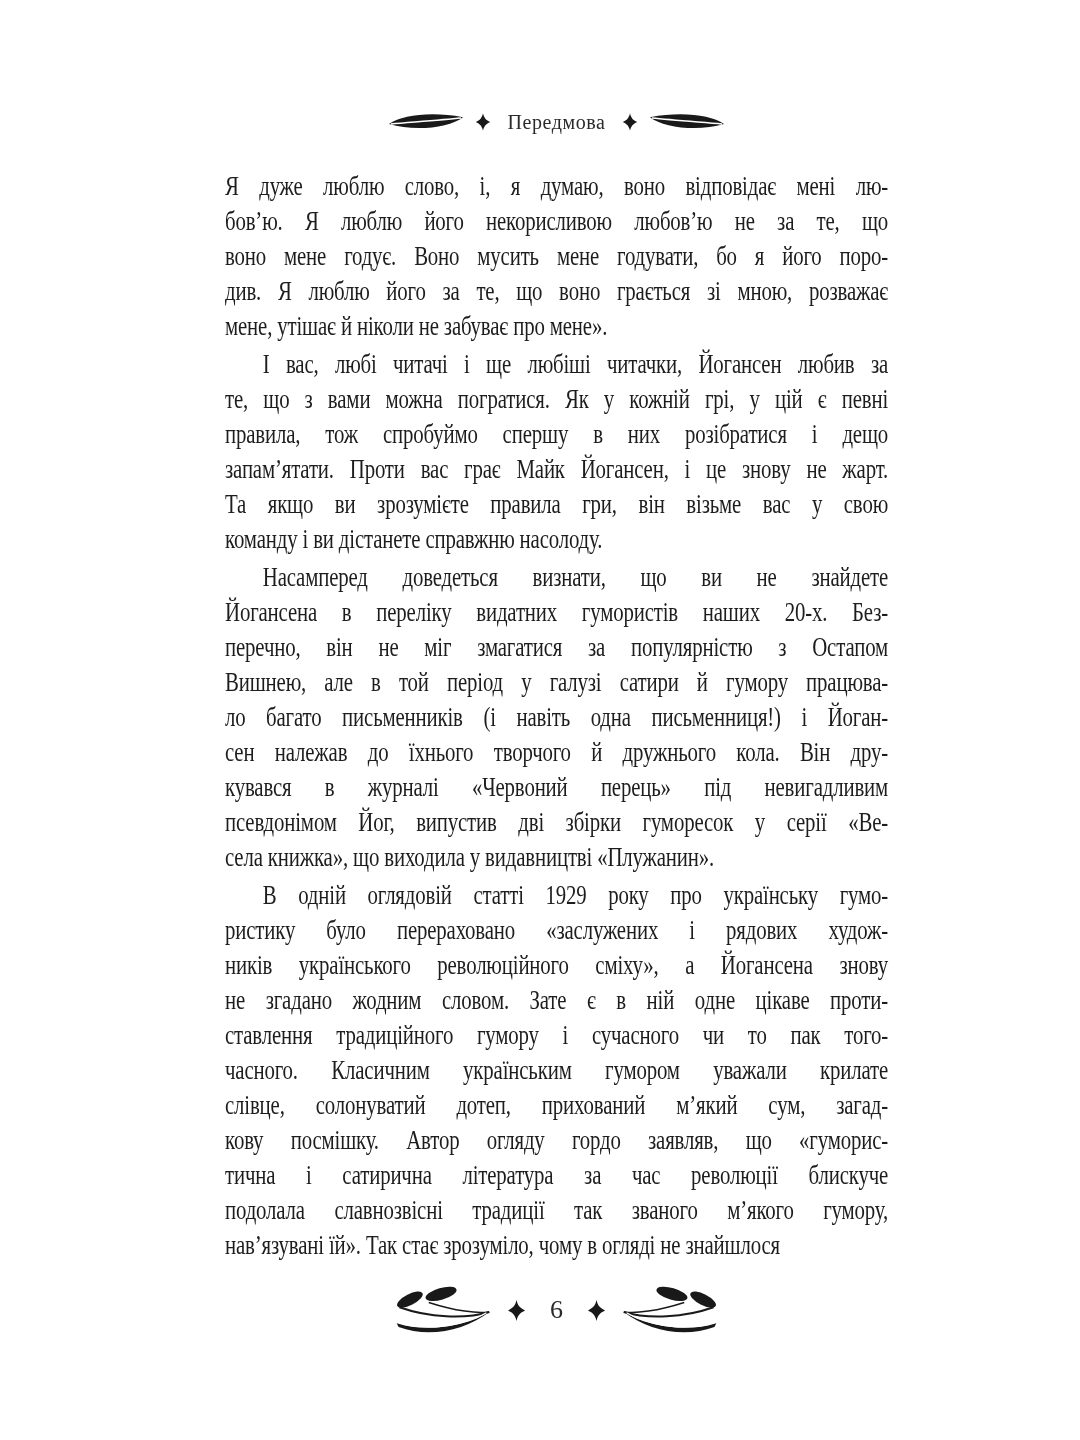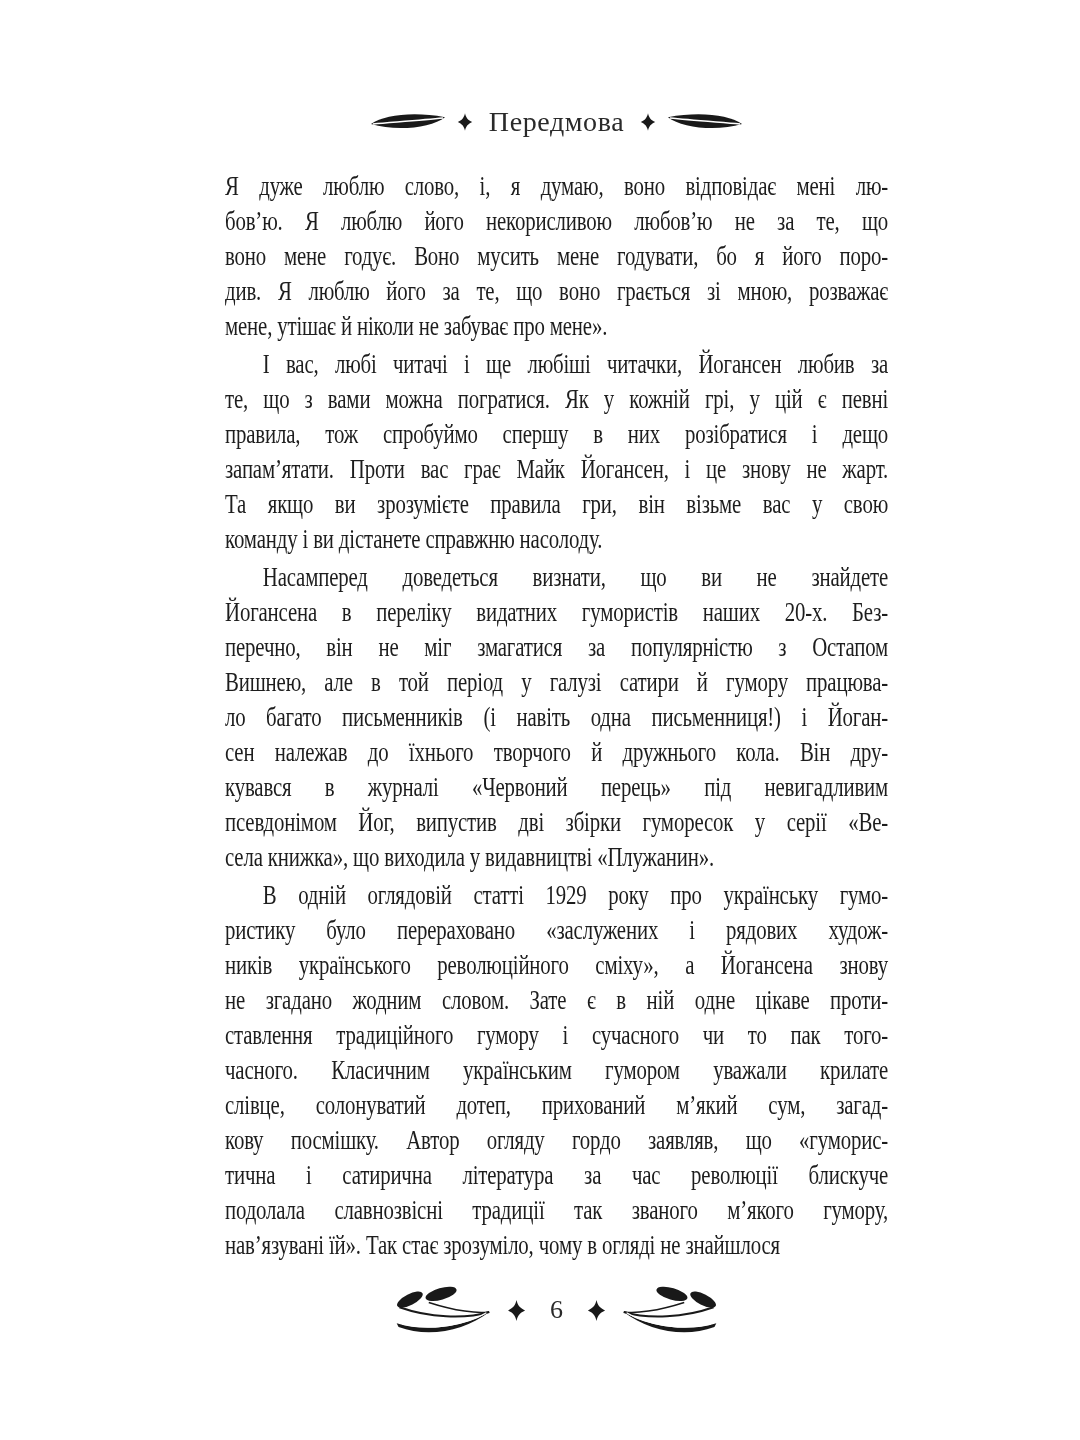--- a/index.html
+++ b/index.html
@@ -22,21 +22,21 @@
     top: 104px;
     left: 225px;
     width: 663px;
     height: 36px;
     display: flex;
     align-items: center;
     justify-content: center;
     gap: 10px;
   }
   .chapter-title {
-    font-size: 28px;
+    font-size: 20px;
     letter-spacing: 0.6px;
     color: #2a2a2a;
     padding: 0 6px;
     white-space: nowrap;
   }
   .orn { flex: 0 0 auto; display: block; }
   .mirror { transform: scaleX(-1); }
   
   .text-block {
     position: absolute;

